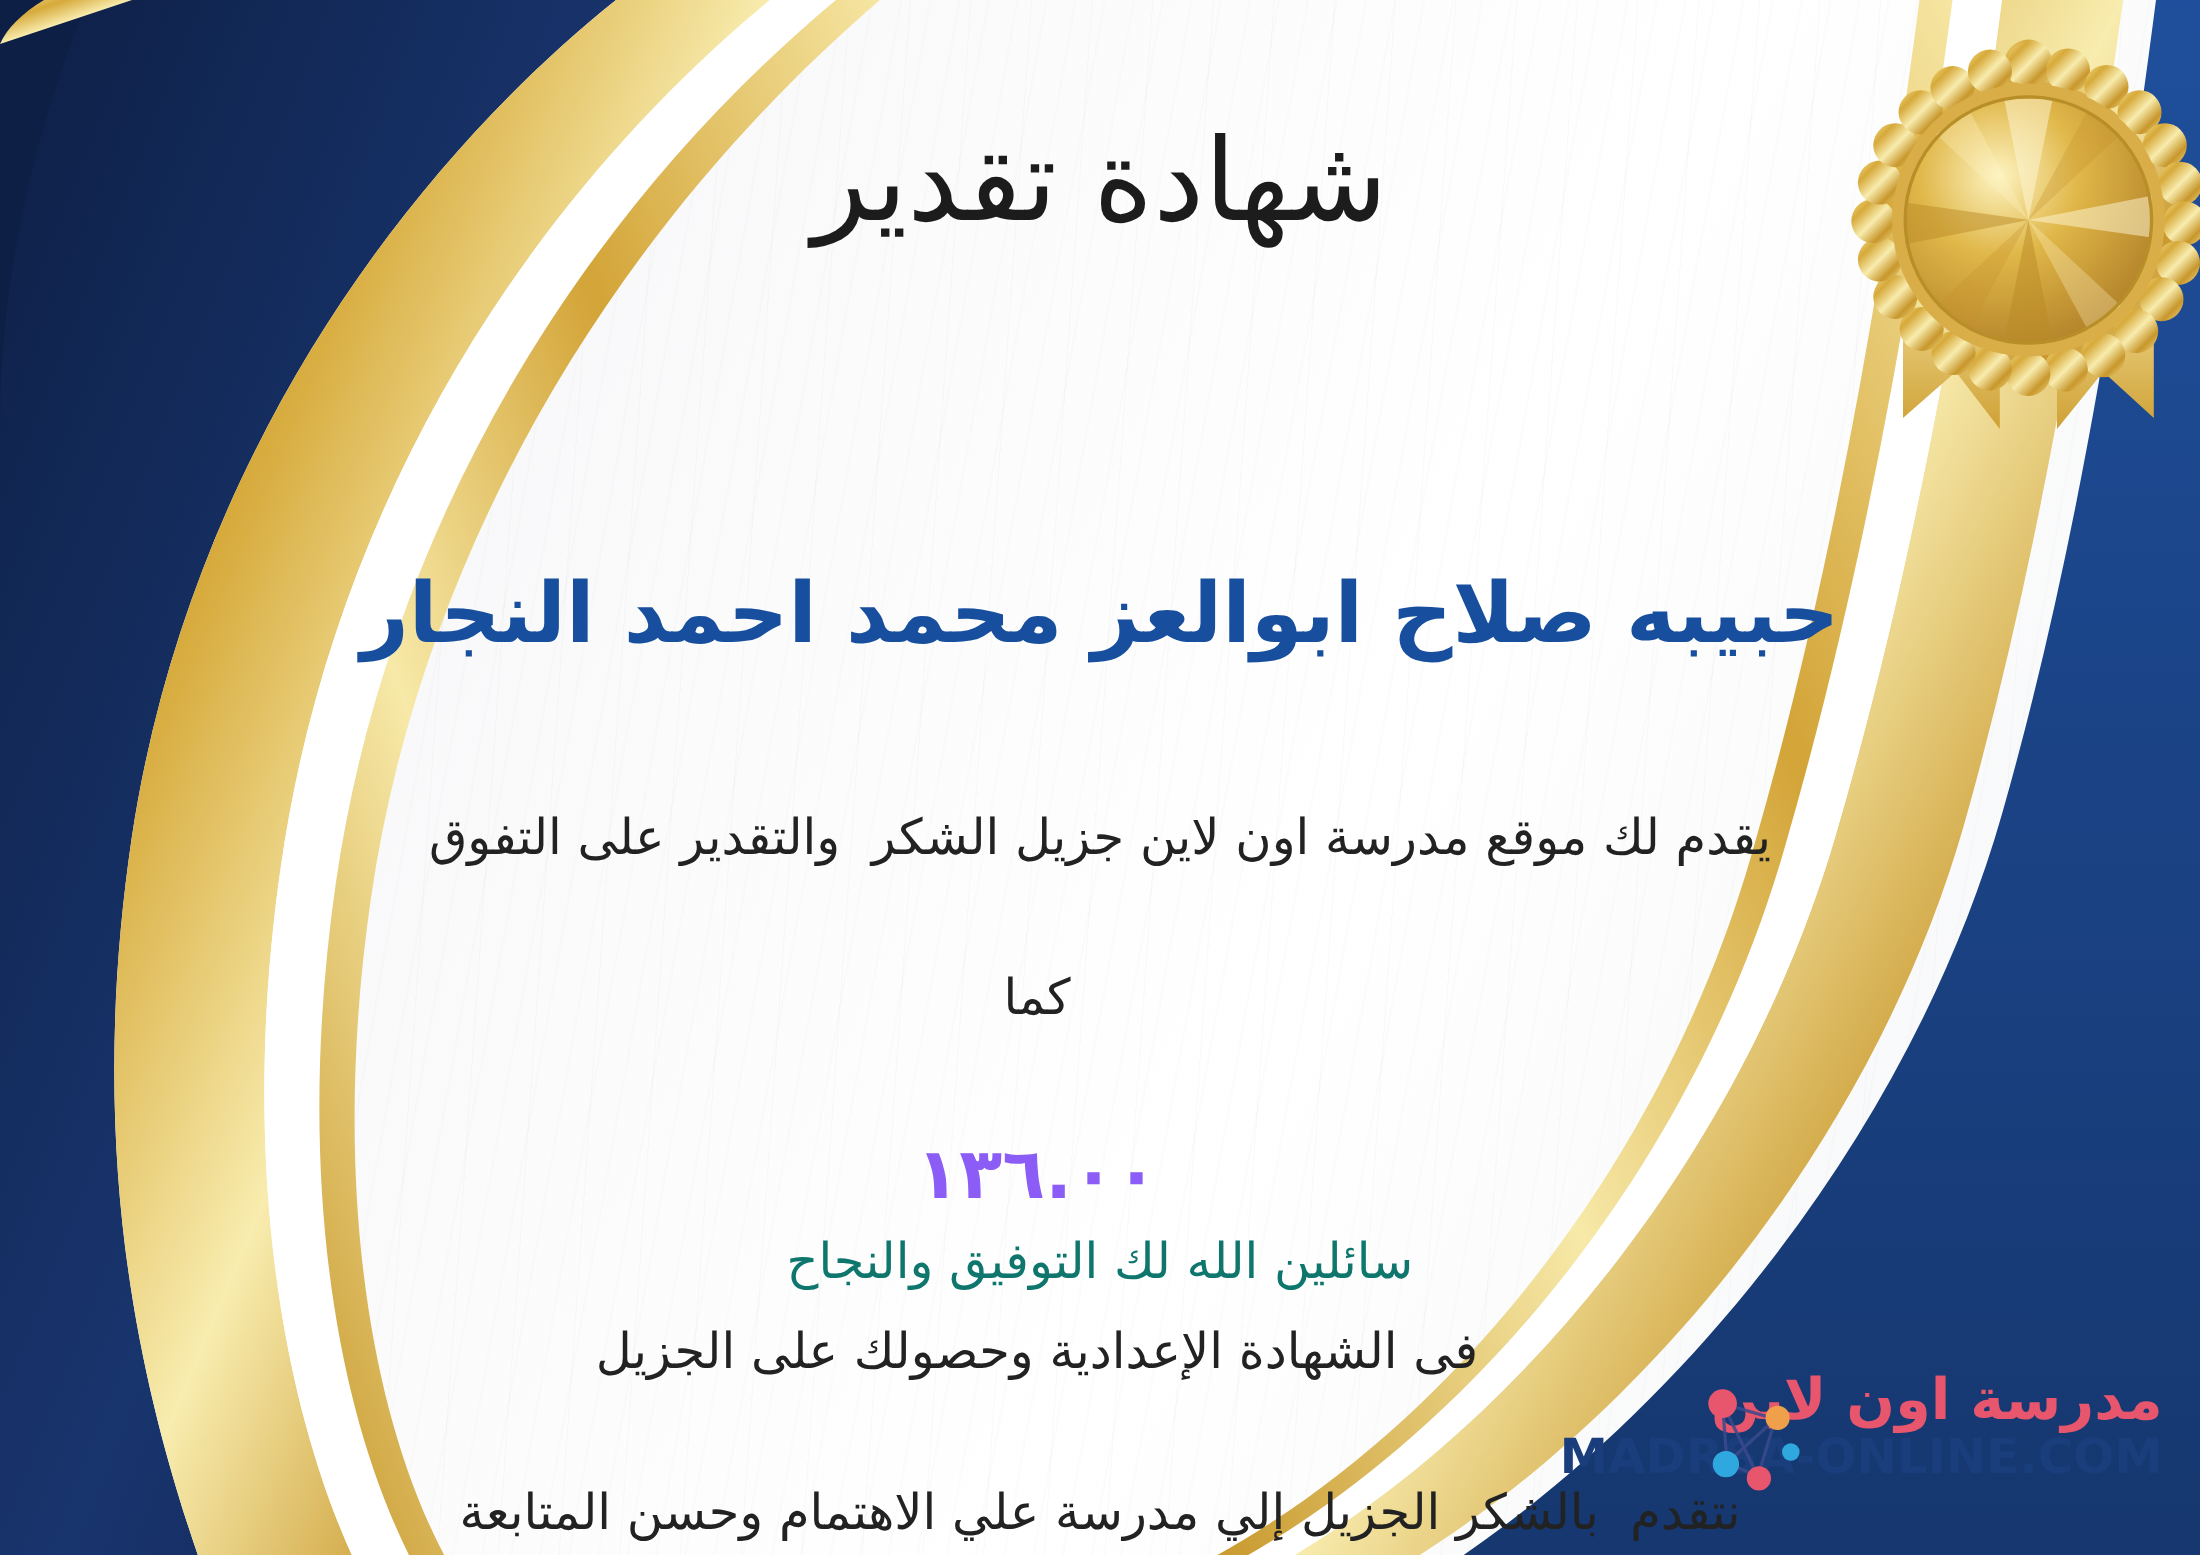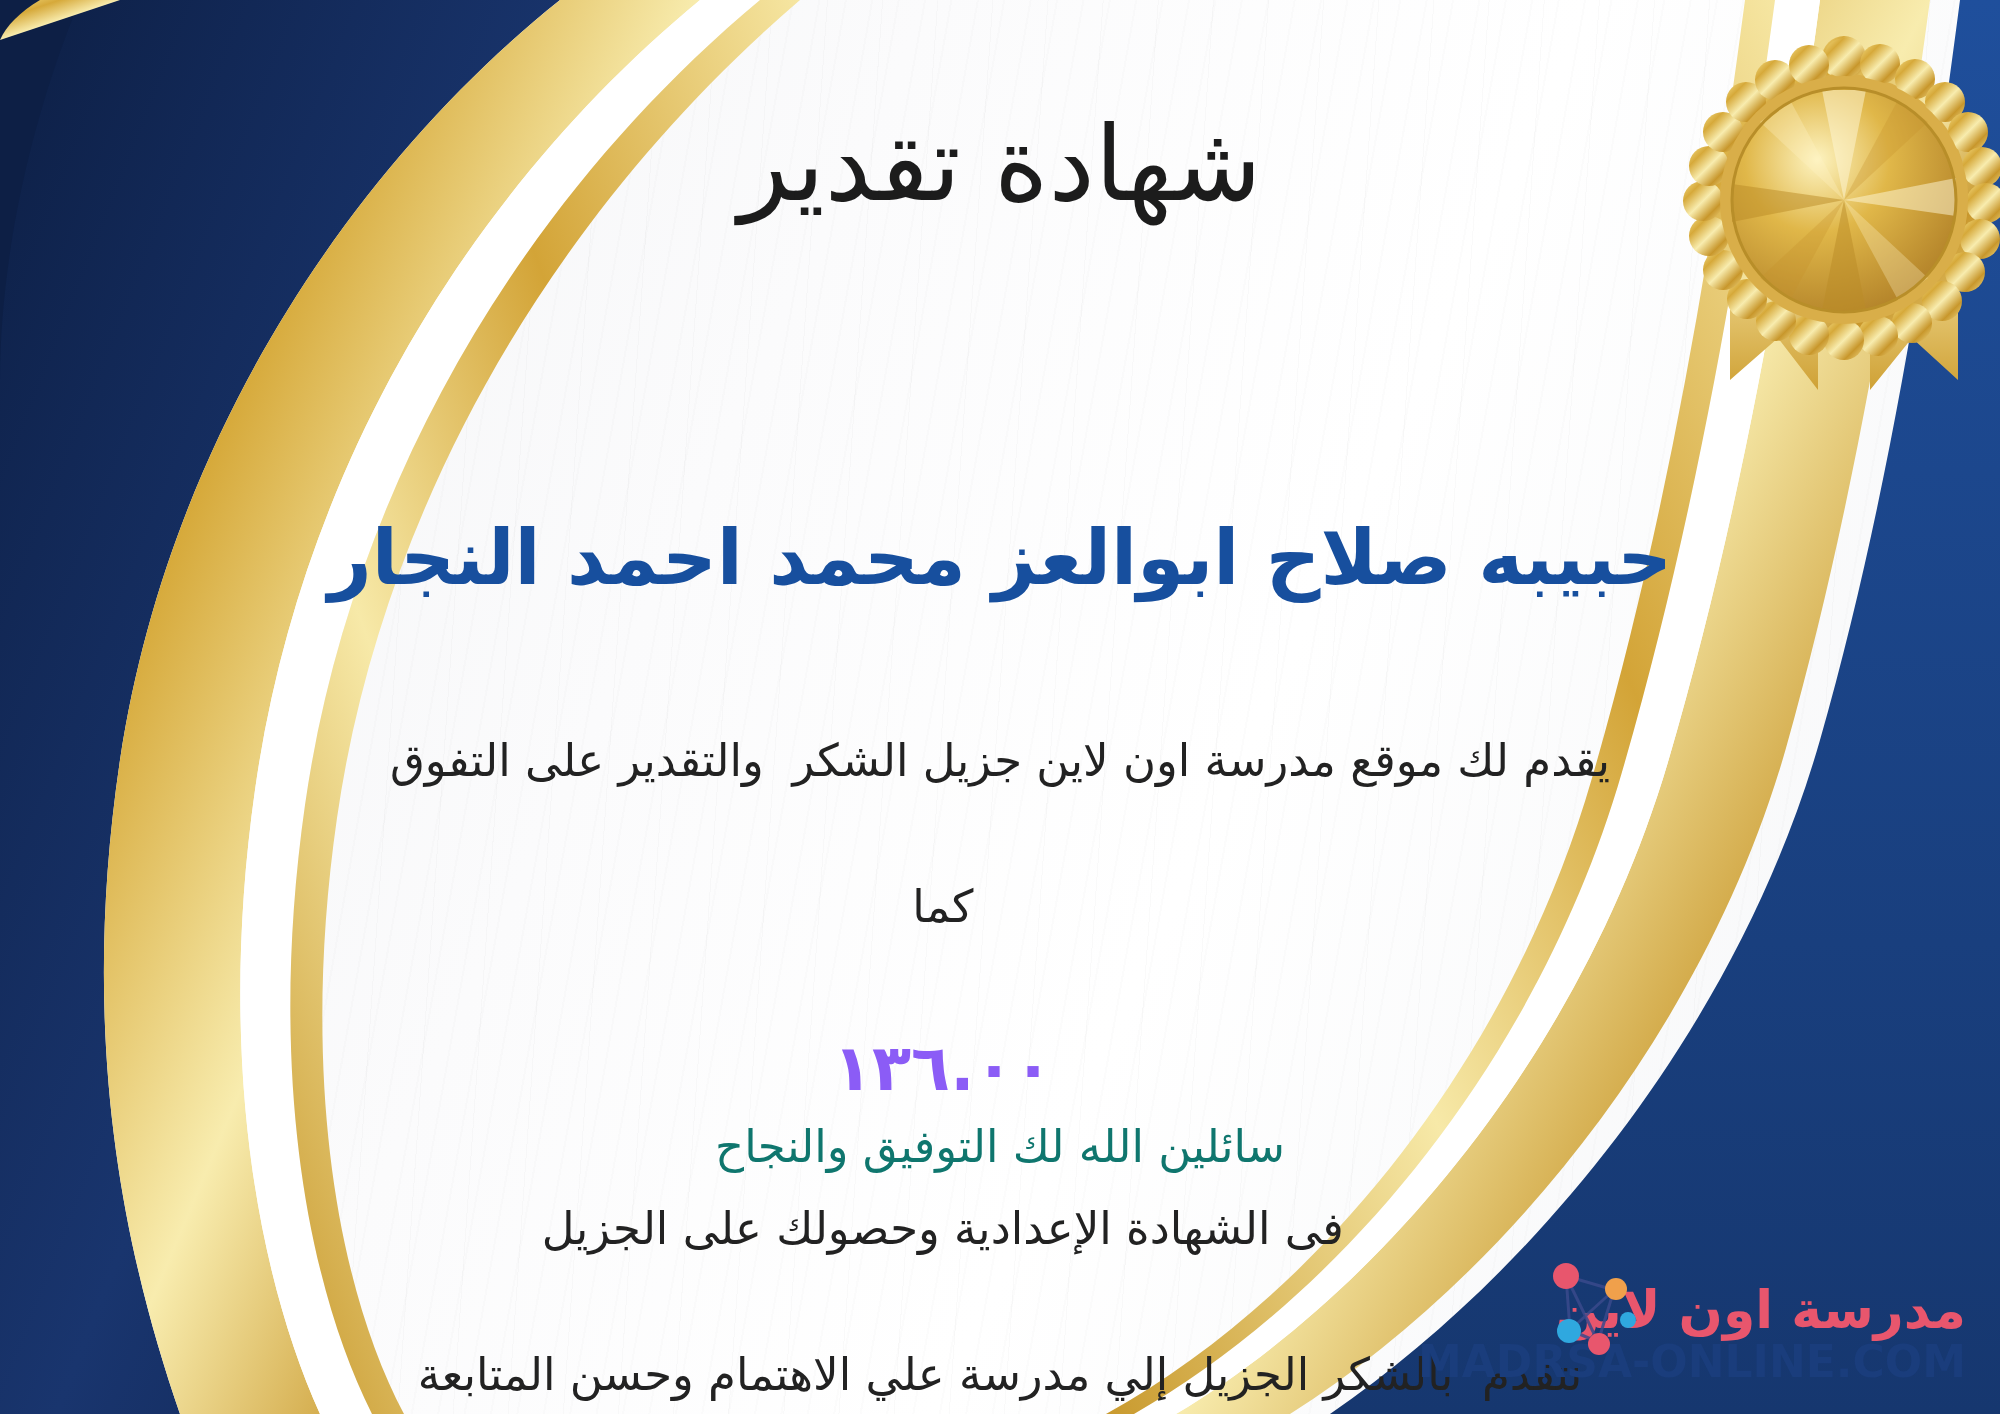--- a/index.html
+++ b/index.html
@@ -123,21 +123,20 @@
     right: 0;
     top: 0;
     text-align: right;
   }
   .logo-ar {
     font-size: 52px;
     font-weight: bold;
     color: #e8566d;
     line-height: 1.05;
     white-space: nowrap;
-    margin-top: 37px;
   }
   .logo-en {
     font-size: 44px;
     font-weight: bold;
     color: #1a3d7c;
     letter-spacing: 0px;
     line-height: 1.1;
     white-space: nowrap;
     direction: ltr;
     text-align: left;

